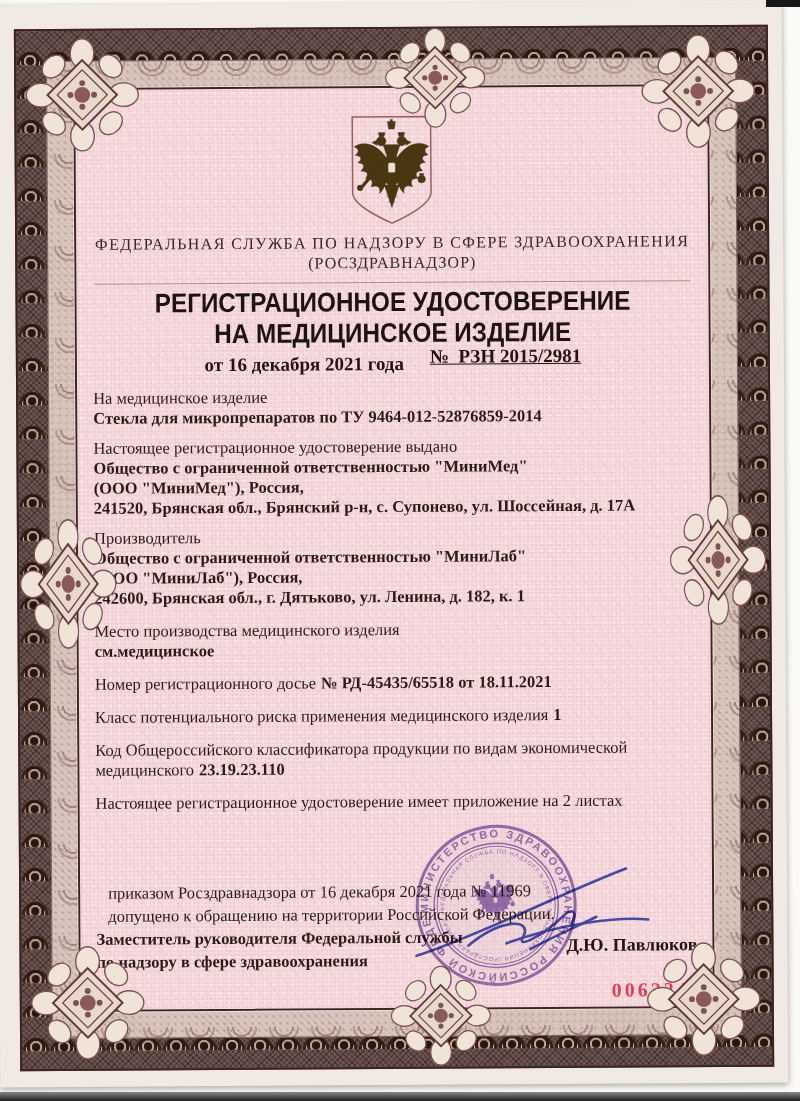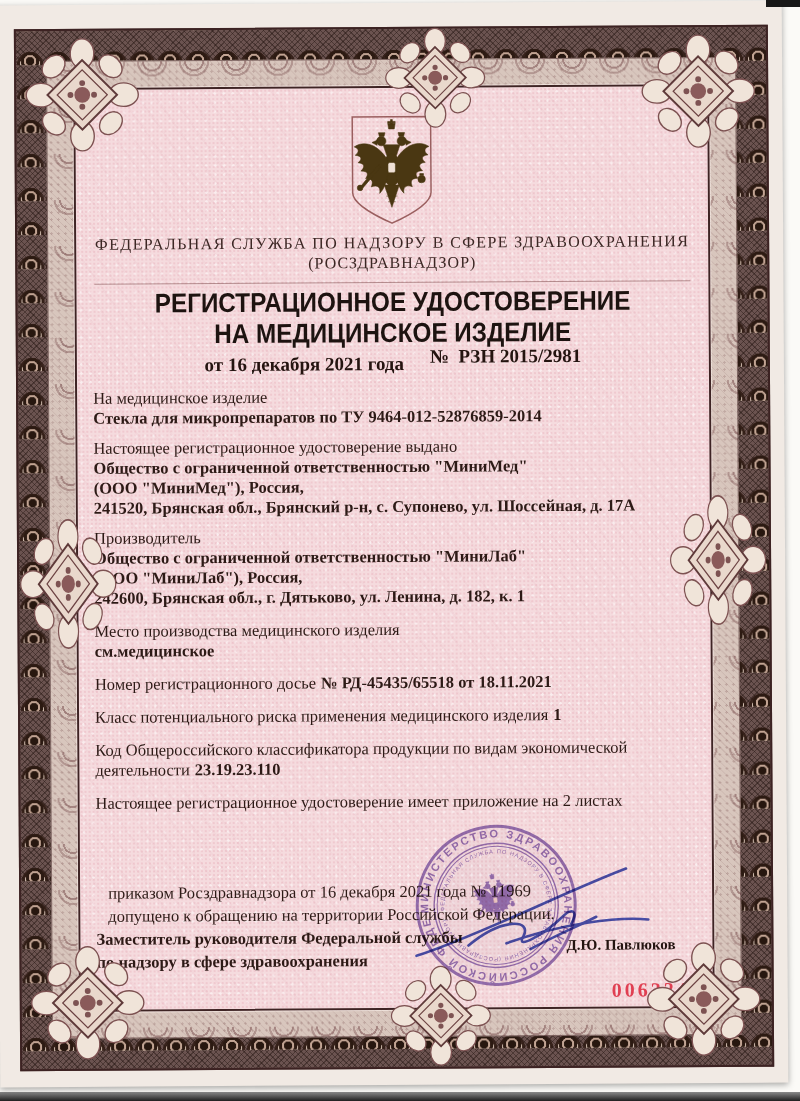--- a/index.html
+++ b/index.html
@@ -70,29 +70,29 @@
   .content{position:absolute;left:0;top:0;right:0;bottom:0;padding:26px 16px 0 16px;}
   .emblem{display:block;margin:0 auto;width:94px;height:112px;color:#4a3712;}
   .agency{ text-align:center;margin-top:7px;font-size:16px;letter-spacing:1.4px;color:#3c2724;}
   .agency .l2{letter-spacing:1px;}
   .rule{height:1px;background:rgba(130,80,80,.55);margin:9px 2px 4px 2px;}
   .title{ text-align:center;margin-top:2px;font-family:"Liberation Sans",sans-serif;
     font-weight:bold;font-size:27px;line-height:31px;color:#1d1310;
     transform:scaleX(.9);transform-origin:50% 0;}
   .date-row{display:flex;justify-content:center;align-items:baseline;gap:26px;margin-top:5px;
     font-weight:bold;font-size:19px;color:#241410;}
-  .date-row .num{white-space:pre;transform:translateY(-7px);}
+  .date-row .num{white-space:pre;transform:translateY(-7px);text-decoration:underline;}
   .para{margin:0;padding:0;}
   .b{font-weight:bold;}
   .mt1{margin-top:10px;} .mt2{margin-top:13px;}
   .val{margin-left:.30em;}
   
   .footer-block{position:absolute;left:16px;top:792px;width:565px;z-index:2;font-size:16.5px;line-height:23px;}
   .footer-block .indent{padding-left:12px;}
-  .signer-name{position:absolute;left:486px;top:848px;font-weight:bold;font-size:15px;color:#241410;z-index:2;}
+  .signer-name{position:absolute;left:486px;top:848px;font-weight:bold;font-size:18px;color:#241410;z-index:2;}
   .serial{position:absolute;left:531px;top:893px;font-weight:bold;font-size:20px;
     letter-spacing:3px;color:#e03f52;z-index:2;font-family:"Liberation Serif",serif;}
   .stamp{position:absolute;left:333px;top:735px;width:166px;height:166px;z-index:3;
     mix-blend-mode:multiply;opacity:.85;transform:rotate(-8deg);color:#8565b6;}
   .signature{position:absolute;left:330px;top:770px;width:244px;height:112px;z-index:4;
     mix-blend-mode:multiply;color:#3b49b5;}
   .hiddefs{position:absolute;width:0;height:0;overflow:hidden;}
 </style>
 </head>
 <body>
@@ -232,21 +232,21 @@
           <p class="para mt2">
             <span>Номер регистрационного досье</span><span class="b val">№ РД-45435/65518 от 18.11.2021</span>
           </p>
 
           <p class="para mt2">
             <span>Класс потенциального риска применения медицинского изделия</span><span class="b val">1</span>
           </p>
 
           <p class="para mt2">
             <span>Код Общероссийского классификатора продукции по видам экономической</span><br>
-            <span>деятельности</span><span class="b val">23.19.23.110</span>
+            <span>медицинского</span><span class="b val">23.19.23.110</span>
           </p>
 
           <p class="para mt2">
             <span>Настоящее регистрационное удостоверение имеет приложение на 2 листах</span>
           </p>
 
           <div class="footer-block">
             <div class="indent">приказом Росздравнадзора от 16 декабря 2021 года № 11969</div>
             <div class="indent">допущено к обращению на территории Российской Федерации.</div>
             <div class="b">Заместитель руководителя Федеральной службы</div>

